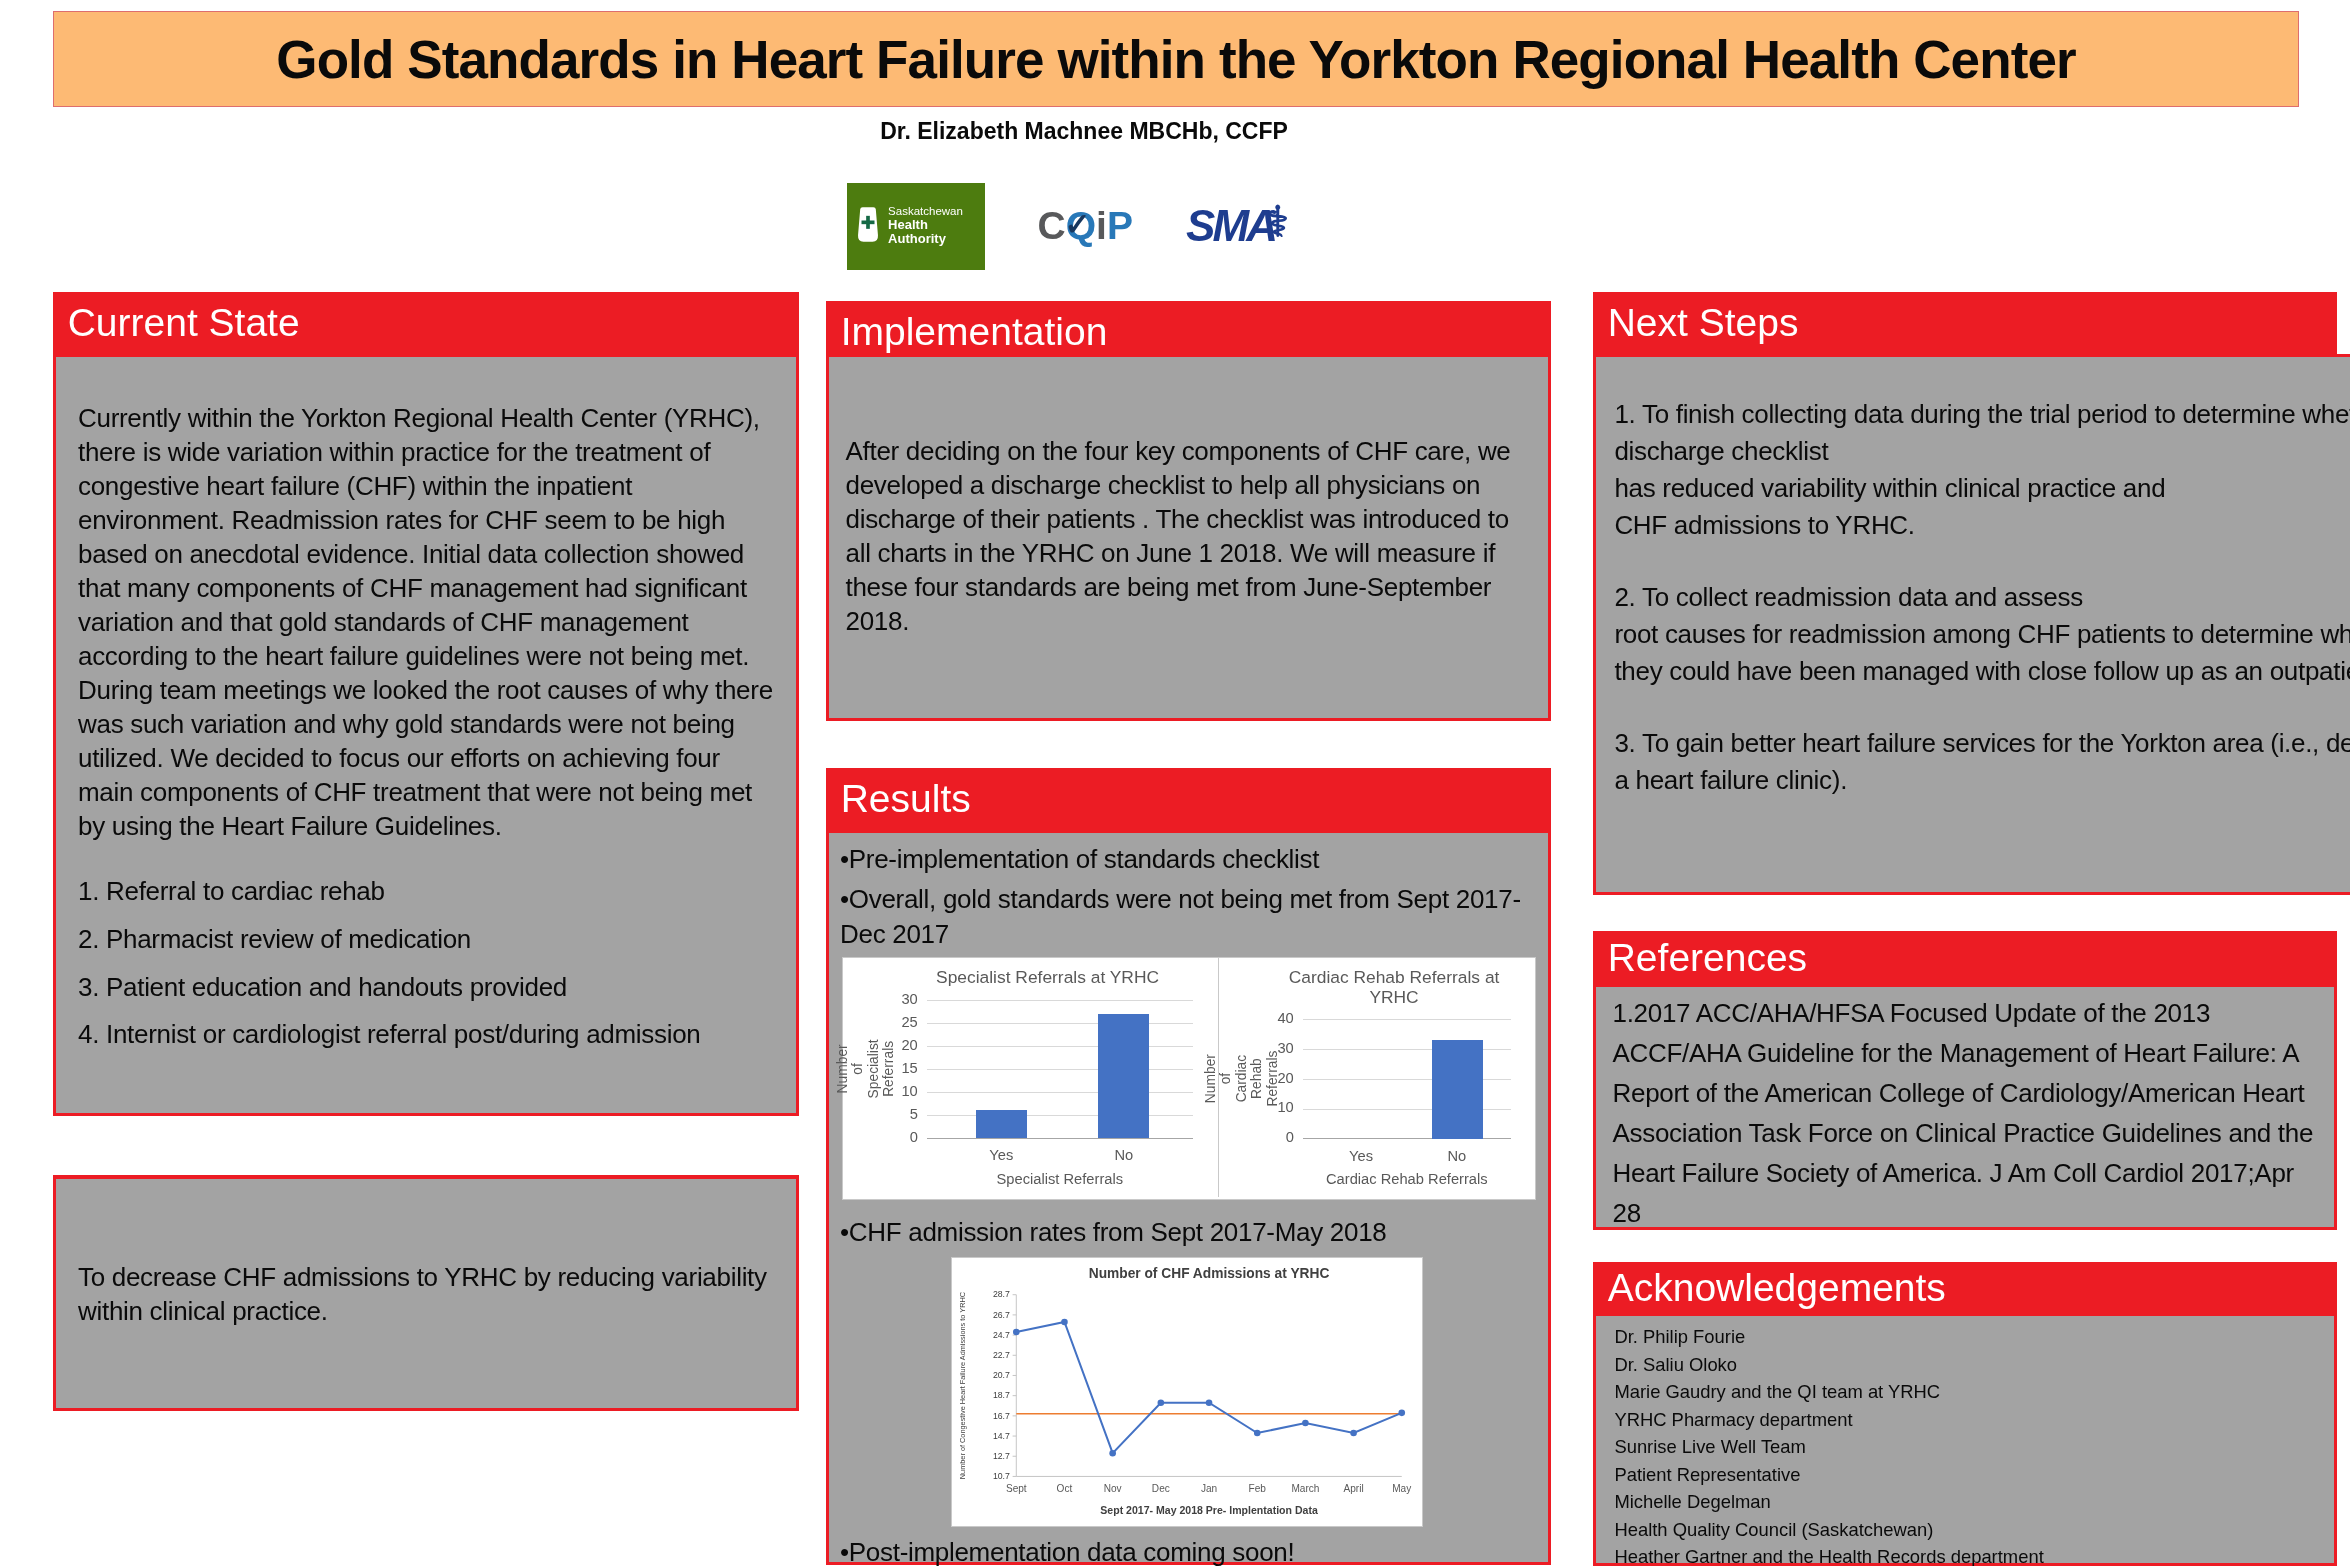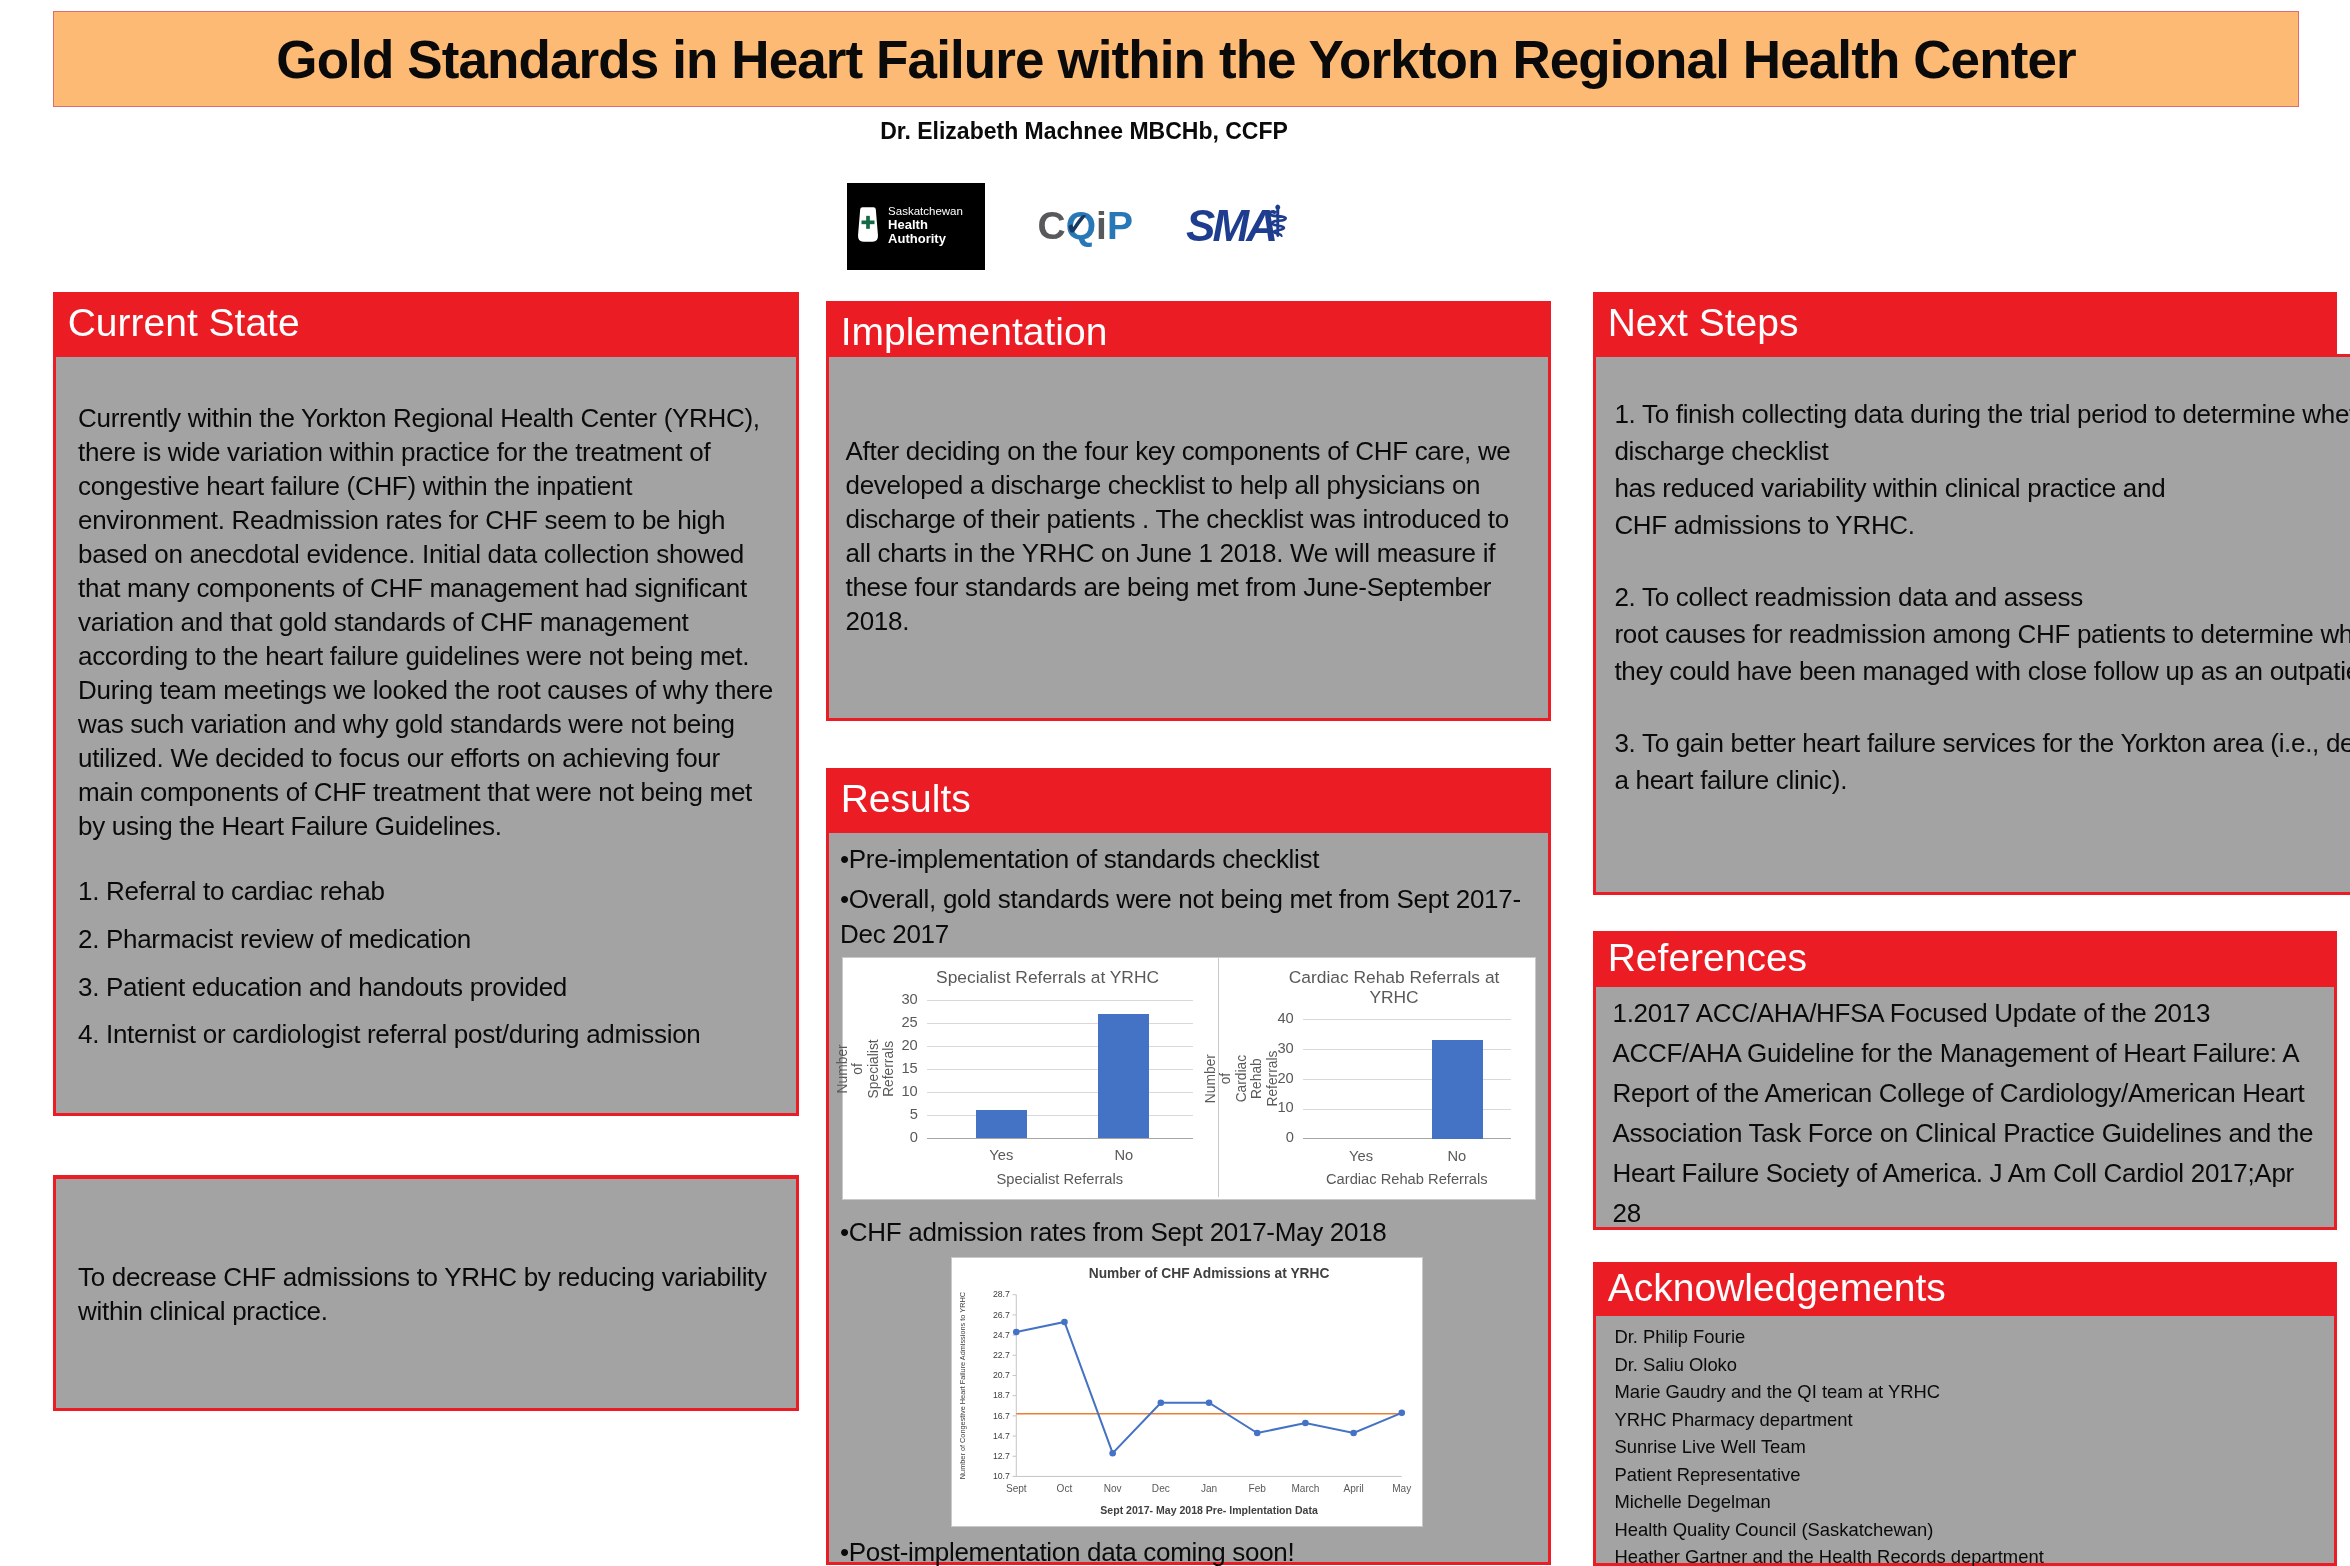--- a/index.html
+++ b/index.html
@@ -7,21 +7,21 @@
   #poster{position:relative;width:2351px;height:1567px;background:#fff;overflow:hidden;
           font-family:"Liberation Sans", sans-serif;color:#0a0a0a;}
   .abs{position:absolute;box-sizing:border-box;}
   
   #title-box{left:53px;top:11px;width:2246px;height:96px;border:1.8px solid #dd6e6e;
              display:flex;align-items:center;justify-content:center;background:#fdba74;}
   #poster-title{font-size:53px;font-weight:bold;letter-spacing:-0.9px;white-space:nowrap;}
   #poster-subtitle{left:588px;top:118px;width:992px;text-align:center;font-size:23px;font-weight:bold;}
   
   #logos-row{left:643px;top:180px;width:845px;height:92px;display:flex;align-items:center;justify-content:center;gap:53px;}
-  #sha-logo{width:138px;height:87px;background:#000000;display:flex;align-items:center;gap:7.3px;padding:0 8.3px;box-sizing:border-box;}
+  #sha-logo{width:138px;height:87px;background:#4d7c0f;display:flex;align-items:center;gap:7.3px;padding:0 8.3px;box-sizing:border-box;}
   #sha-text{color:#fff;line-height:1.12;}
   #sha-line1{font-size:11.5px;font-weight:normal;}
   #sha-line2{font-size:13px;font-weight:bold;}
   #cqip-logo{position:relative;font-size:39px;font-weight:bold;letter-spacing:0;}
   .cq-gray{color:#58595b;} .cq-blue{color:#2878b8;}
   #cqip-check{position:absolute;left:27px;top:1.8px;font-size:31px;color:#17375e;}
   #sma-logo{position:relative;font-size:44px;font-weight:800;font-style:italic;color:#1e3d8f;letter-spacing:-2.8px;padding-right:9.2px;}
   #sma-caduceus{position:absolute;right:-1.8px;top:-3.7px;font-size:42px;font-style:normal;color:#1e3d8f;}
   
   .sec-h{background:var(--red);color:#fff;font-weight:normal;font-size:39px;display:flex;align-items:center;padding-left:14.7px;}

